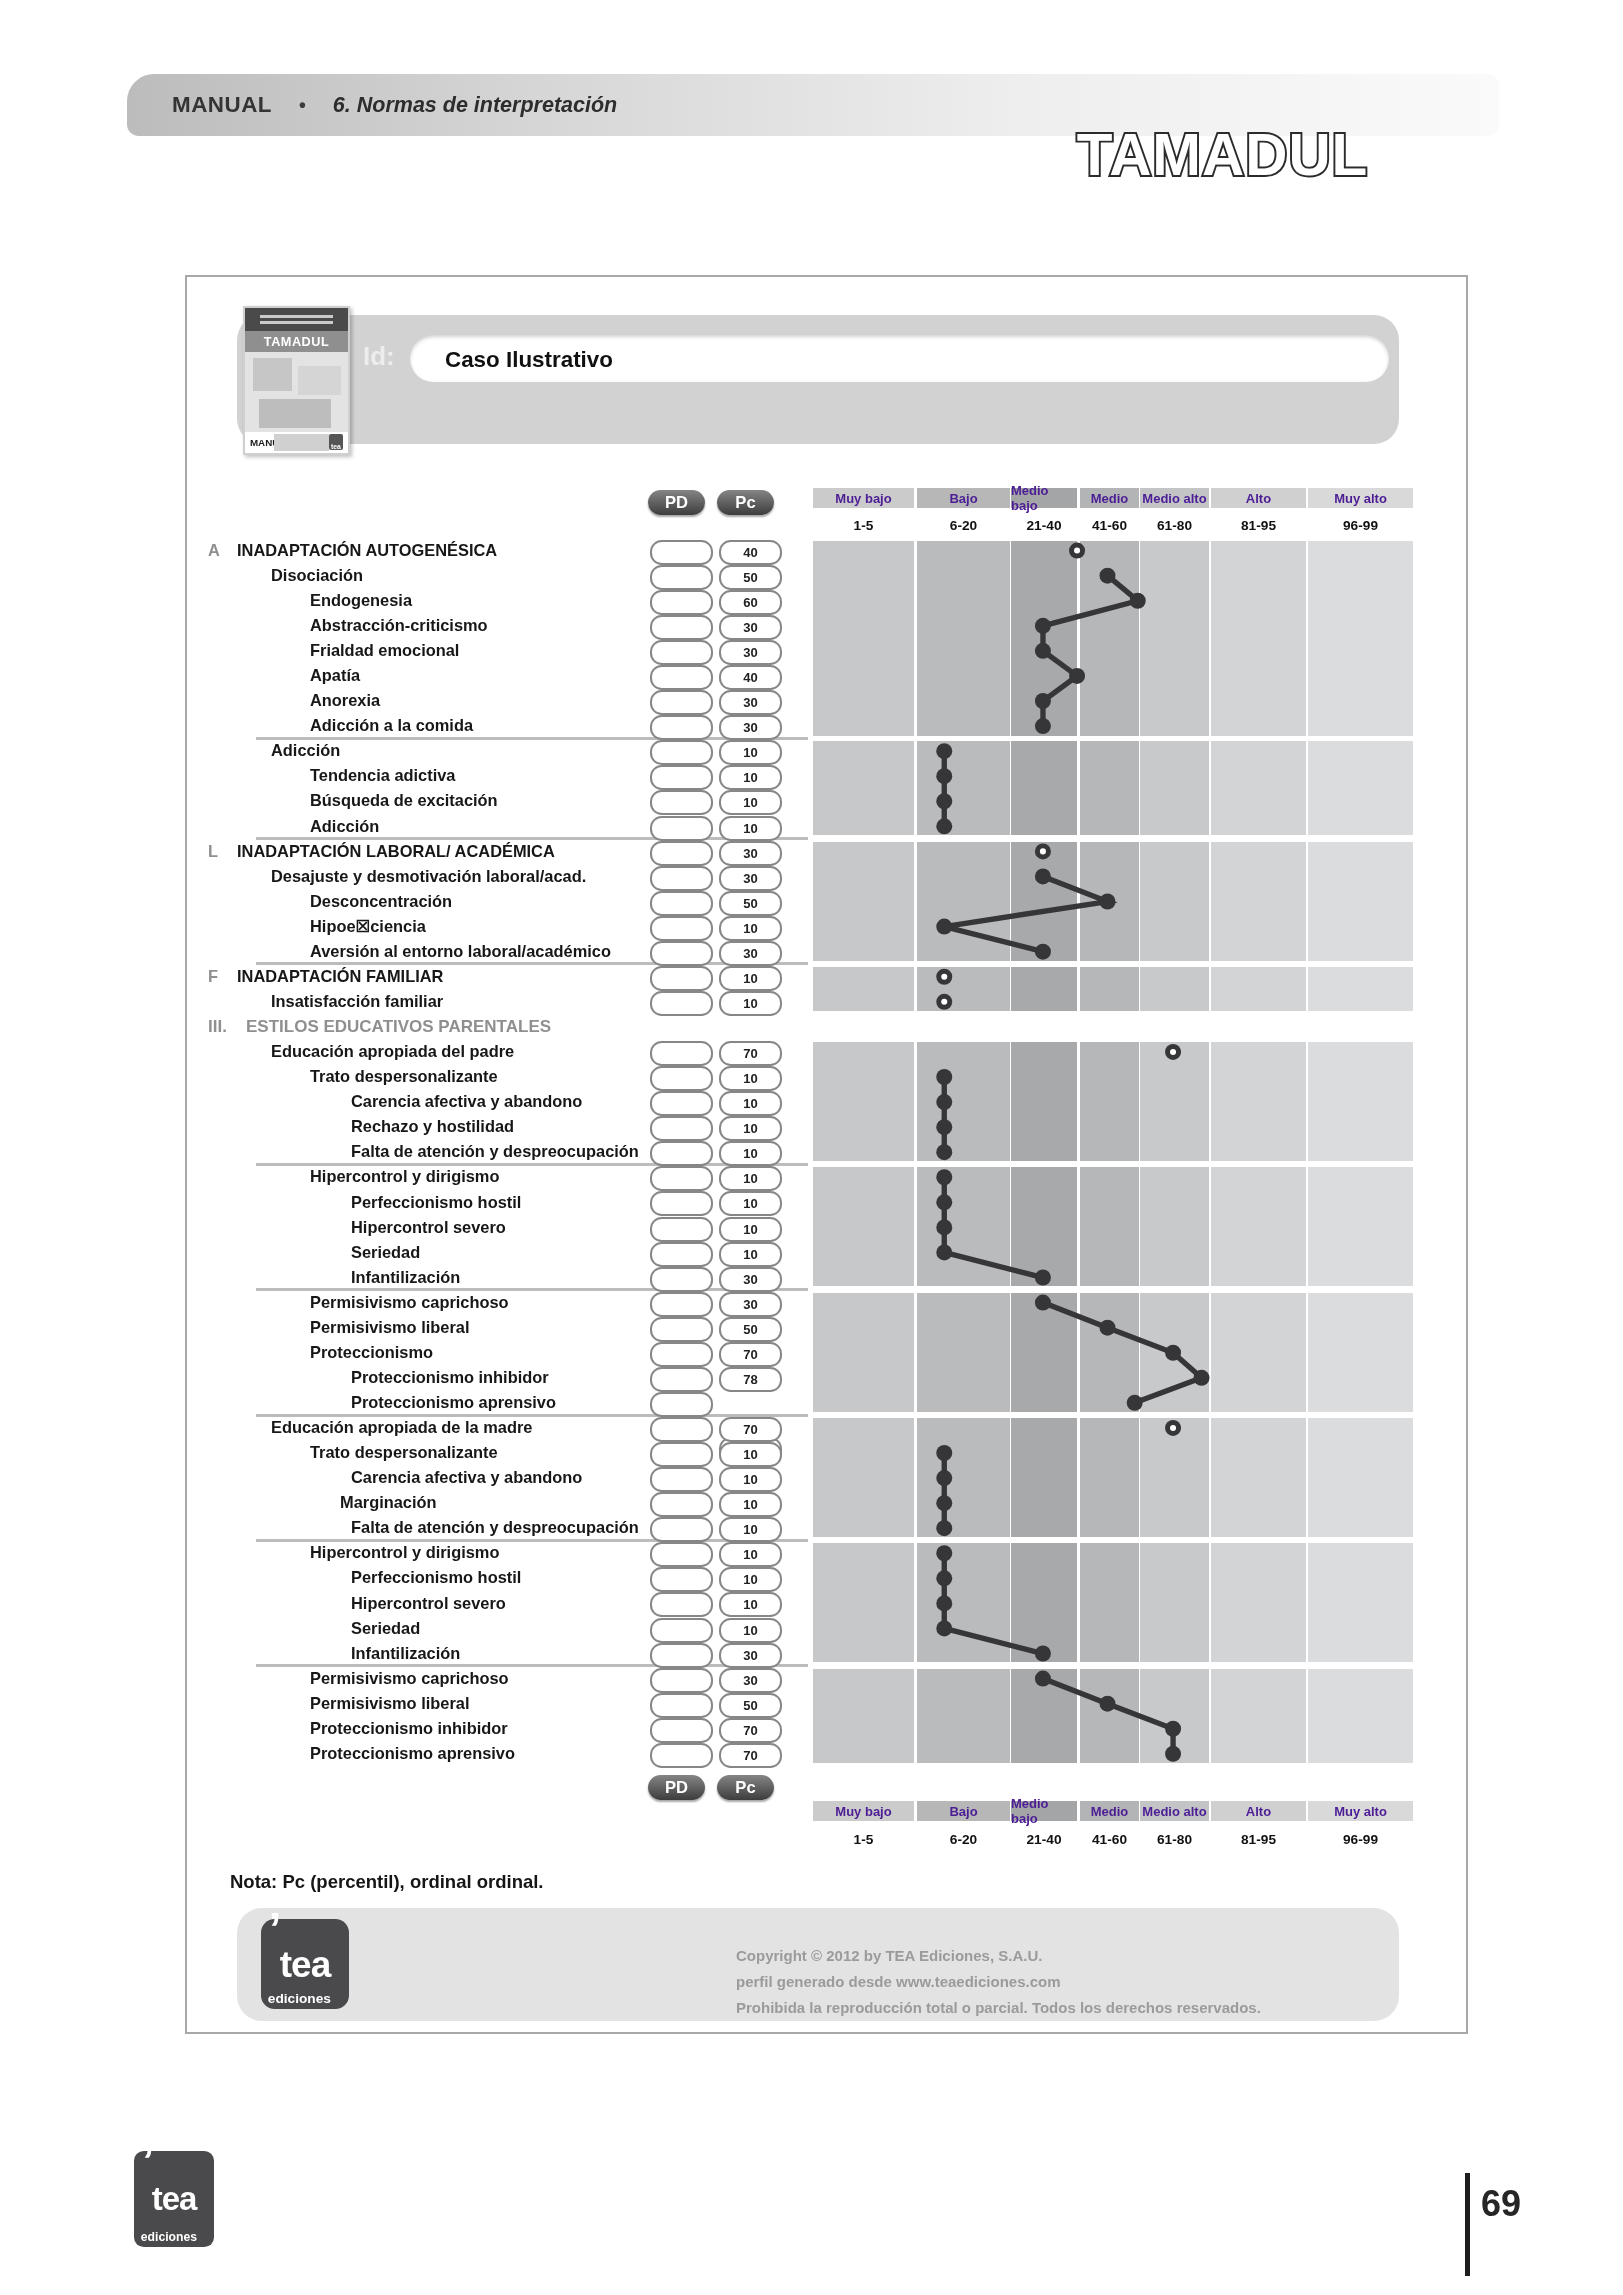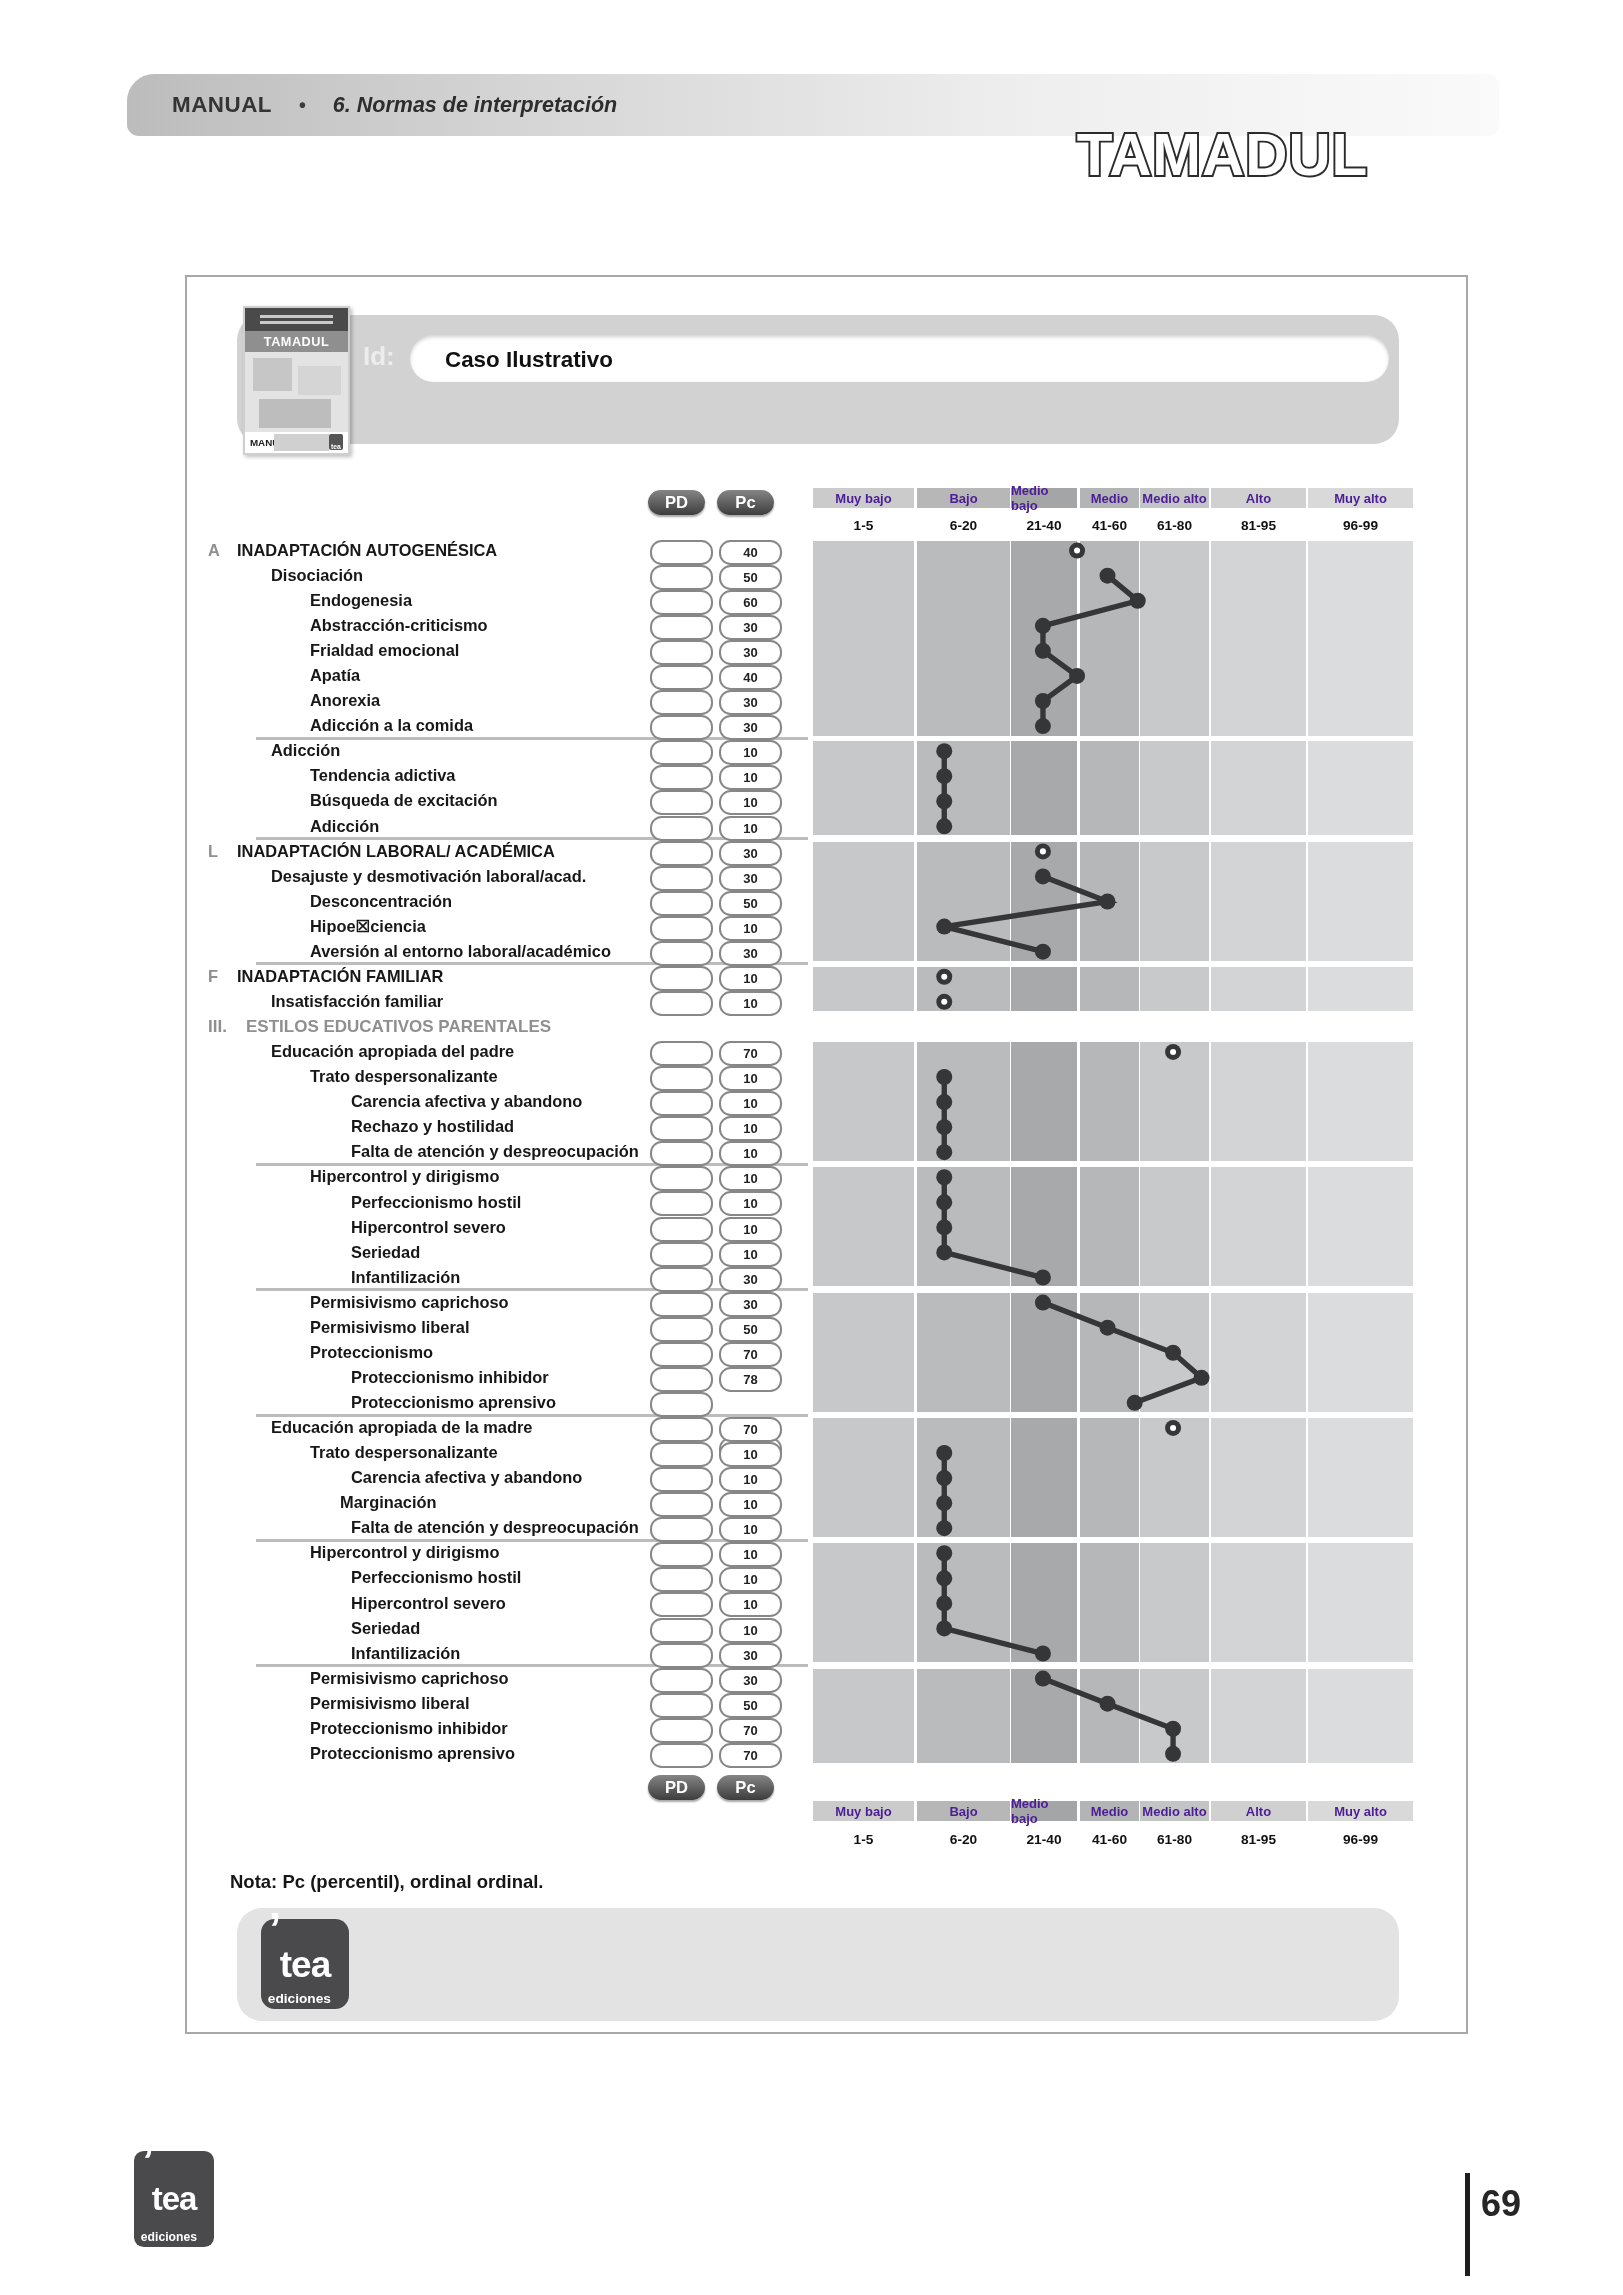--- a/index.html
+++ b/index.html
@@ -545,20 +545,25 @@
       </svg>
     </div>
 
   <span class="abs note-t">Nota: Pc (percentil), ordinal ordinal.</span>
   <div class="abs footbar"></div>
   <div class="tealogo tea-big">
     <span class="curl">’</span>
     <span class="tea">tea</span>
     <span class="edic">ediciones</span>
   </div>
+  <div class="abs copy-t">
+    <div>Copyright © 2012 by TEA Ediciones, S.A.U.</div>
+    <div>perfil generado desde www.teaediciones.com</div>
+    <div>Prohibida la reproducción total o parcial. Todos los derechos reservados.</div>
+  </div>
 
 
   <div class="tealogo tea-page">
     <span class="curl">’</span>
     <span class="tea">tea</span>
     <span class="edic">ediciones</span>
   </div>
   <span class="abs pagenum">69</span>
   <div class="abs pagebar"></div>
 

